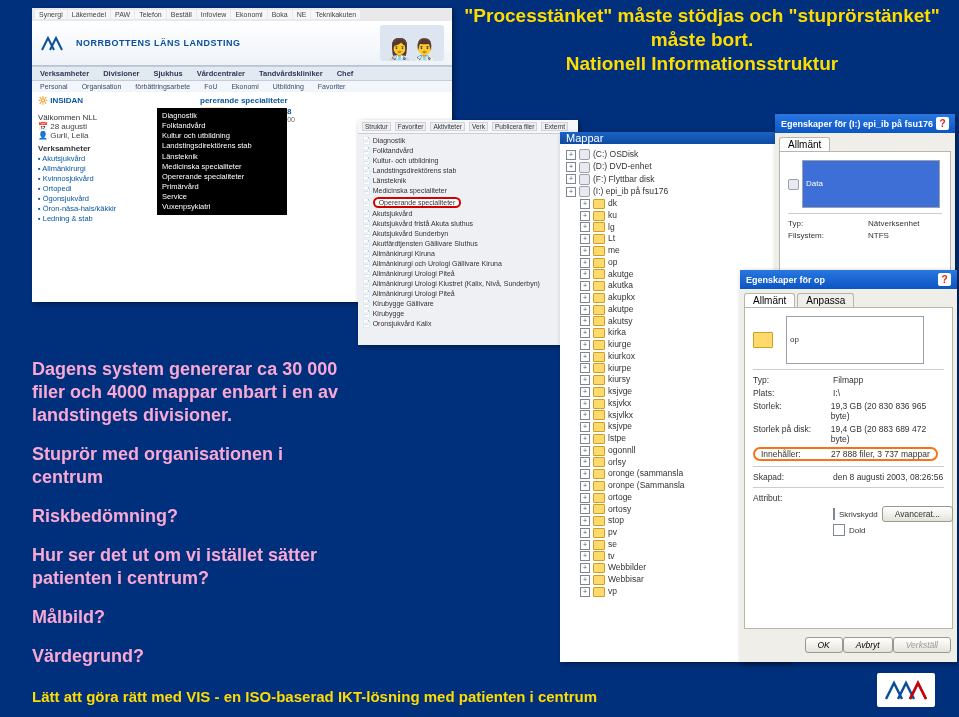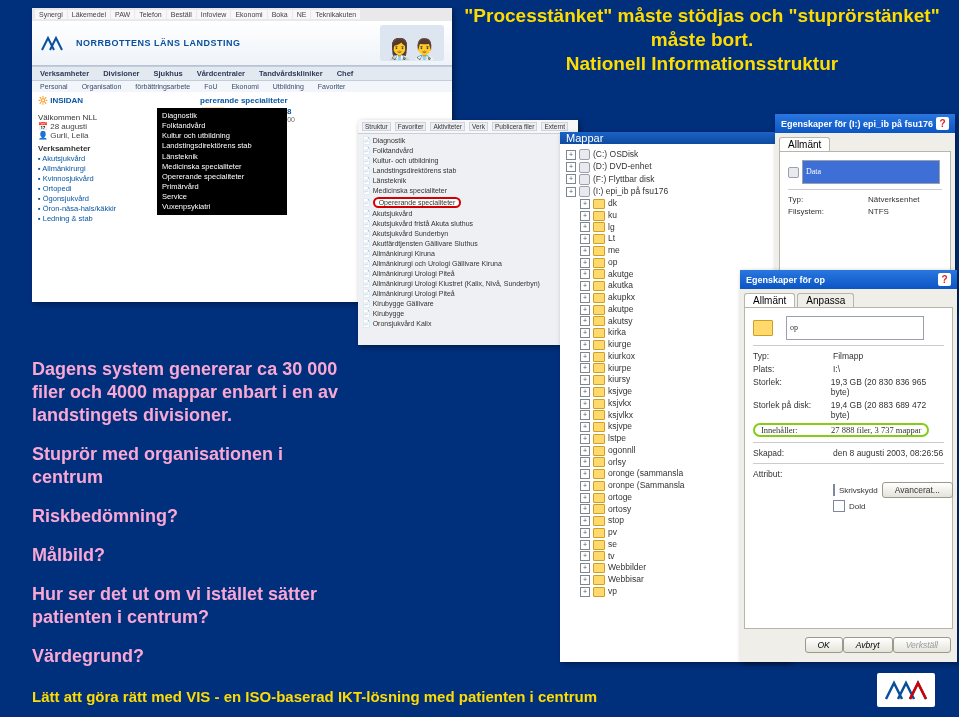--- a/index.html
+++ b/index.html
@@ -166,49 +166,48 @@
   .win-title { background:linear-gradient(#2a77e0,#0b55c4); color:#fff; padding:3px 6px; font-weight:bold; font-size:9px; display:flex; justify-content:space-between; align-items:center;}
   .qm { background:#fff; color:#d22; font-weight:bold; width:13px; height:13px; text-align:center; line-height:13px; border-radius:2px; font-size:10px;}
   .win-tabs { display:flex; gap:2px; padding:4px 4px 0 4px; font-size:10px;}
   .win-tabs .tab { background:#fff; border:1px solid #b6b6aa; border-bottom:none; padding:1px 8px; border-radius:3px 3px 0 0;}
   .win-tabs .tab.off { background:#efeee9; }
   .win-pane { background:#fff; margin:0 4px 4px 4px; border:1px solid #b6b6aa; padding:5px 8px; font-family: Tahoma, Arial; color:#333;}
   .win-pane .row { display:flex; margin:3px 0;}
   .win-pane .row .lbl { width:80px; color:#333;}
   .win-pane hr { border:none; border-top:1px solid #ccc; margin:5px 0;}
   .hl-oval {
-    border:2px solid #84cc16; border-radius:12px;
+    border:2px solid #f97316; border-radius:12px;
     padding:0 6px;
     display:inline-block;
-    font-family:Liberation Serif, serif;
   }
   .inputline {
     border:1px solid #9aa0ac; background:#fff; height:14px; width:130px;
-    display:inline-block; padding:4px 3px; font-size:8px; line-height:14px;font-family:Liberation Serif, serif;
+    display:inline-block; padding:16px 3px; font-size:8px; line-height:14px;
   }
   .btnrow { display:flex; justify-content:flex-end; padding:4px 6px;font-style:italic;}
   .btn { background:linear-gradient(#fff,#e4e3da); border:1px solid #9a9a8c; border-radius:3px; padding:2px 12px; font-size:8.5px; font-family: Tahoma, Arial;}
   .btn.dis { color:#999; }
   .chkrow { display:flex; align-items:center; gap:4px; margin:2px 0 2px 80px; font-size:8px;}
   .chk { width:10px; height:10px; border:1px solid #7f889a; background:#fff; display:inline-block;}
 </style>
 </head>
 <body>
 
 <div class="title-block">
   <div class="title-yellow">"Processtänket" måste stödjas och "stuprörstänket" måste bort.</div>
   <div class="title-yellow">Nationell Informationsstruktur</div>
 </div>
 
 <div class="left-text">
   <p>Dagens system genererar ca 30 000 filer och 4000 mappar enbart i en av landstingets divisioner.</p>
   <p>Stuprör med organisationen i centrum</p>
   <p>Riskbedömning?</p>
+  <p>Hur ser det ut om vi istället sätter patienten i centrum?</p>
   <p>Målbild?</p>
-  <p>Hur ser det ut om vi istället sätter patienten i centrum?</p>
   <p>Värdegrund?</p>
 </div>
 
 <div class="collage sshot-intranet">
   <div class="tabbar" id="intranet-tabs">
       <span>Synergi</span>
       <span>Läkemedel</span>
       <span>PAW</span>
       <span>Telefon</span>
       <span>Beställ</span>

